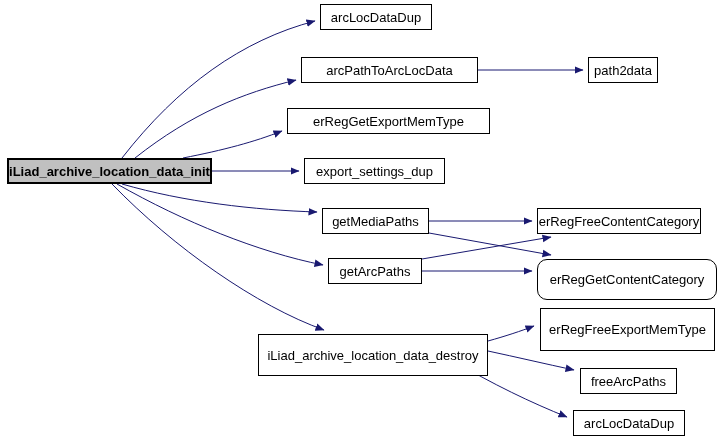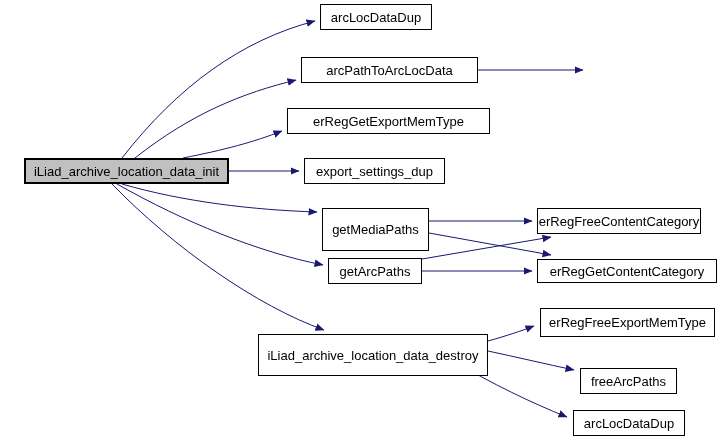--- a/index.html
+++ b/index.html
@@ -66,40 +66,41 @@
       <path d="M429,221 H532" marker-end="url(#ah)"></path>
       <path d="M429,233 L551,255" marker-end="url(#ah)"></path>
       <path d="M422,259 L551,237" marker-end="url(#ah)"></path>
       <path d="M422,271 H532" marker-end="url(#ah)"></path>
       <path d="M488,341 C506,336 521,331 534,326" marker-end="url(#ah)"></path>
       <path d="M488,351 C516,357 546,364 574,370" marker-end="url(#ah)"></path>
       <path d="M452,360 C492,384 532,403 567,417" marker-end="url(#ah)"></path>
     </g>
   </svg>
 
-  <div class="node root" style="left:24px; top:158px; width:205px; height:26px;">iLiad_archive_location_data_init</div>
+  <div class="node root" style="left:7px; top:158px; width:205px; height:26px;font-weight:bold;">iLiad_archive_location_data_init</div>
 
   <div class="node" style="left:320px; top:4px; width:112px; height:26px;">arcLocDataDup</div>
 
   <div class="node" style="left:301px; top:57px; width:177px; height:26px;">arcPathToArcLocData</div>
 
+  <div class="node" style="left:588px; top:57px; width:70px; height:26px;">path2data</div>
 
   <div class="node" style="left:287px; top:108px; width:203px; height:26px;">erRegGetExportMemType</div>
 
   <div class="node" style="left:304px; top:158px; width:141px; height:26px;">export_settings_dup</div>
 
-  <div class="node" style="left:322px; top:208px; width:107px; height:43px;">getMediaPaths</div>
+  <div class="node" style="left:322px; top:208px; width:107px; height:26px;">getMediaPaths</div>
 
   <div class="node" style="left:328px; top:258px; width:94px; height:26px;">getArcPaths</div>
 
   <div class="node" style="left:537px; top:208px; width:164px; height:26px;">erRegFreeContentCategory</div>
 
-  <div class="node" style="left:537px; top:259px; width:180px; height:24px;">erRegGetContentCategory</div>
+  <div class="node" style="left:537px; top:259px; width:180px; height:41px;border-radius:10px;">erRegGetContentCategory</div>
 
   <div class="node" style="left:258px; top:334px; width:230px; height:42px;">iLiad_archive_location_data_destroy</div>
 
-  <div class="node" style="left:540px; top:308px; width:175px; height:29px;">erRegFreeExportMemType</div>
+  <div class="node" style="left:540px; top:308px; width:175px; height:43px;">erRegFreeExportMemType</div>
 
   <div class="node" style="left:580px; top:368px; width:97px; height:26px;">freeArcPaths</div>
 
   <div class="node" style="left:573px; top:410px; width:112px; height:26px;">arcLocDataDup</div>
 
 </div>
 
 </body></html>

